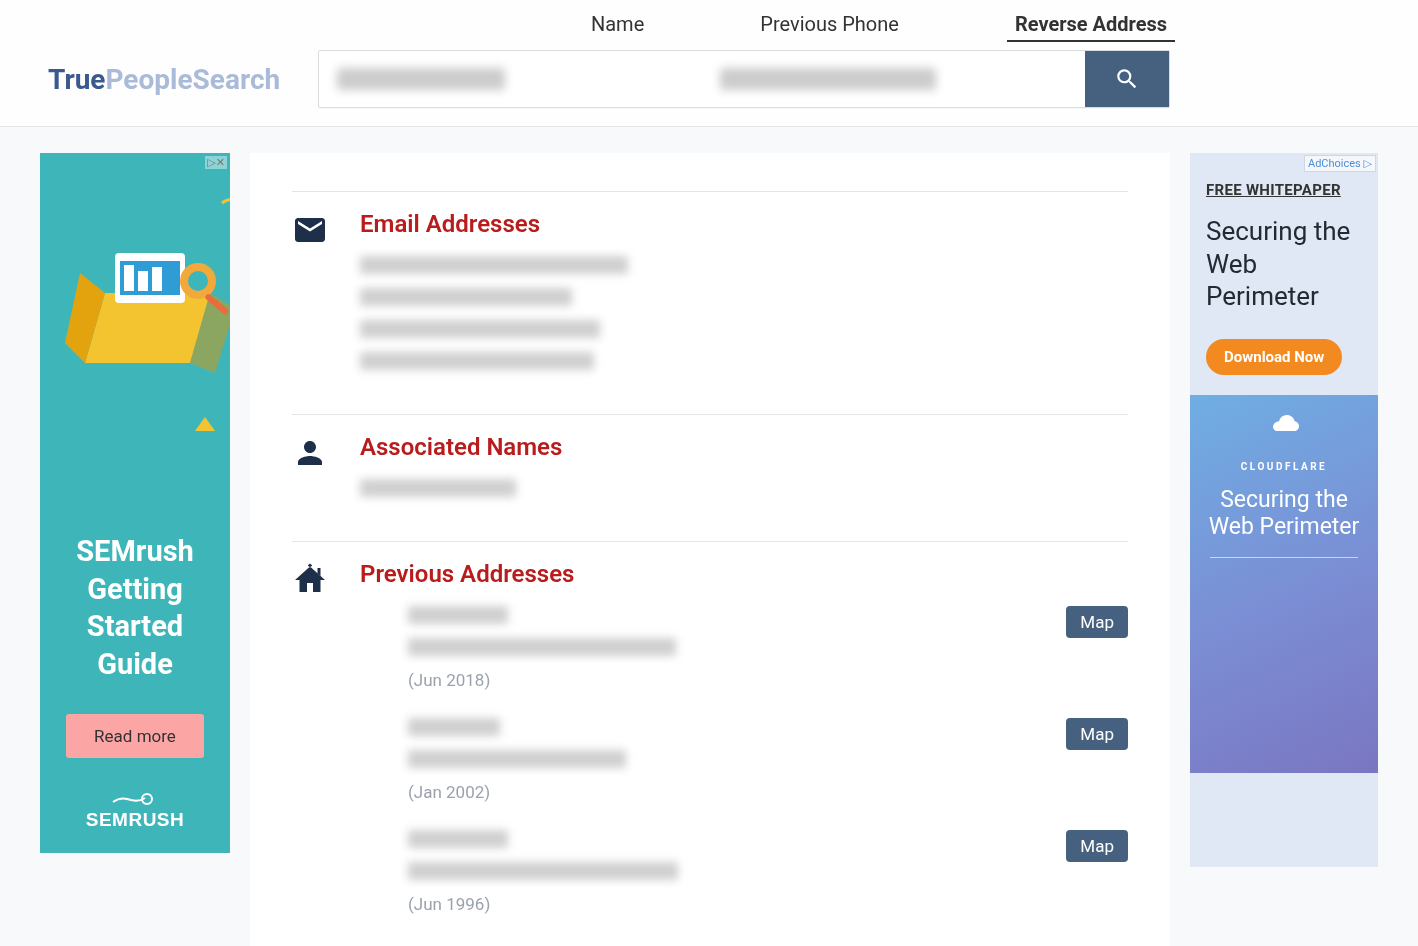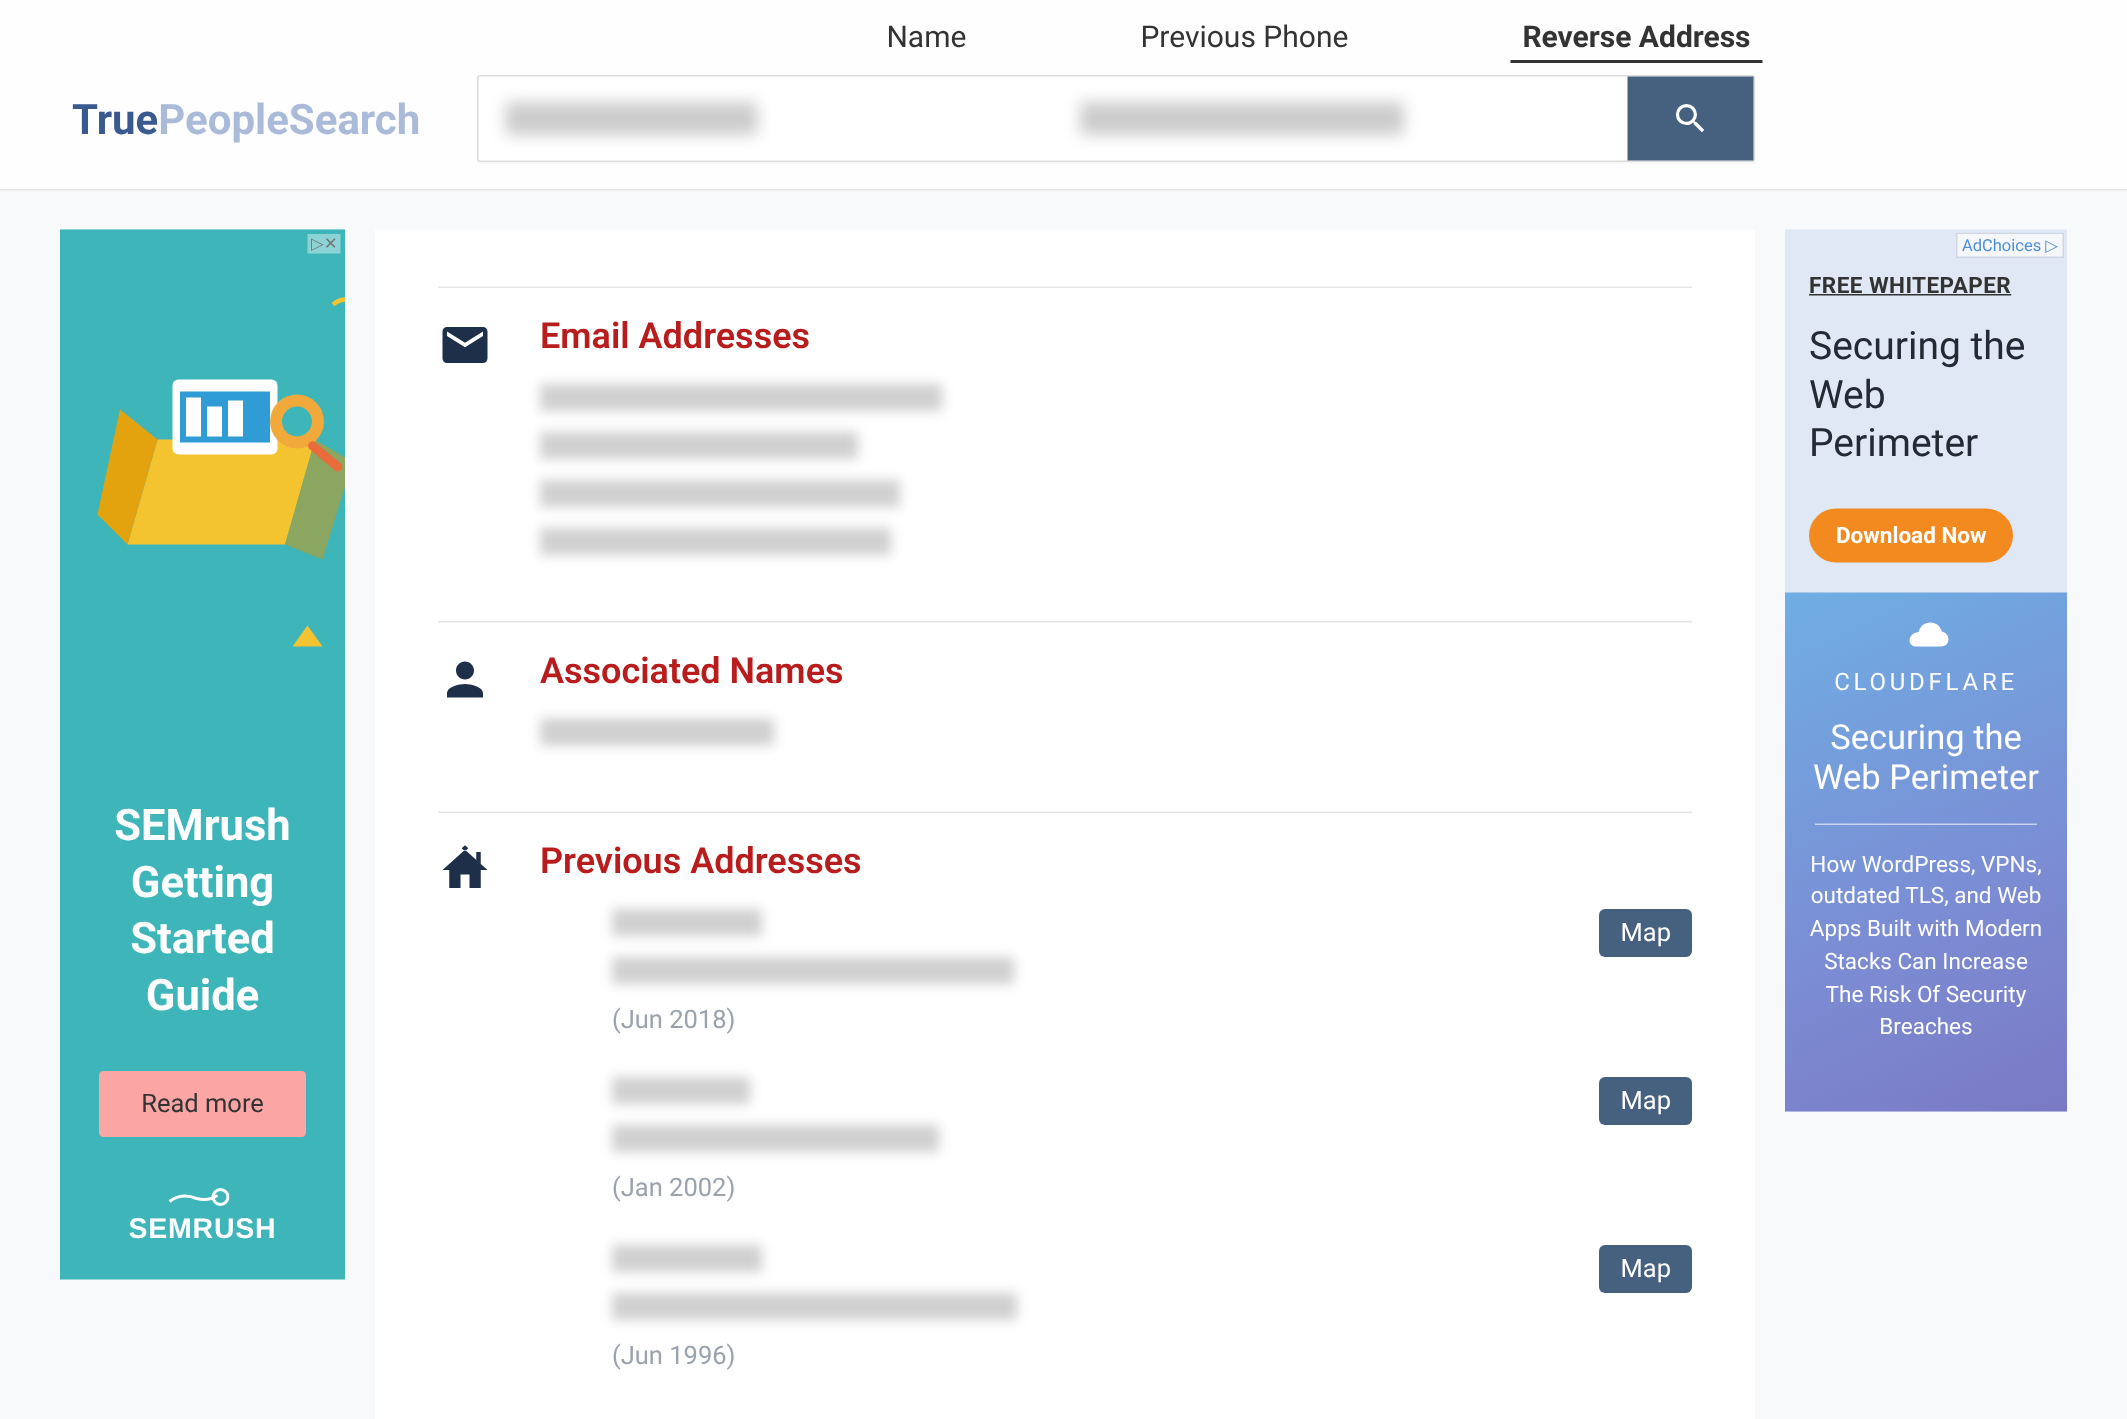--- a/index.html
+++ b/index.html
@@ -30,28 +30,28 @@
 .section:first-child { border-top: 1px solid #e5e5e5; }
 .section-icon { width: 40px; flex: none; color: #1e2f4a; padding-top: 2px; }
 .section-icon svg { width: 36px; height: 36px; fill: #1e2f4a; }
 .section-content { flex: 1; }
 .section-title { font-size: 24px; color: #b91c1c; font-weight: 600; margin-bottom: 18px; }
 .blurred-line { background: #d0d0d0; height: 18px; margin-bottom: 14px; border-radius: 1px; filter: blur(4px); }
 .address-block { margin-bottom: 28px; display: flex; justify-content: space-between; align-items: flex-start; }
 .address-text { flex: 1; margin-left: 48px; }
 .address-date { color: #9aa2ad; font-size: 17px; margin-top: 6px; }
 .map-btn { background: #46617f; color: #fff; font-size: 17px; padding: 6px 14px; border-radius: 4px; cursor: pointer; }
-.ad-right { width: 188px; height: 588px; background: #dfe8f4; position: relative; overflow: hidden; }
+.ad-right { width: 188px; height: 714px; background: #dfe8f4; position: relative; overflow: hidden; }
 .adchoices { position: absolute; top: 2px; right: 2px; font-size: 11px; color: #4b8fd9; background: #f5f7fb; padding: 1px 3px; border: 1px solid #cfd6e6; }
 .ad-right-top { padding: 28px 16px 20px 16px; }
 .ad-right-whitepaper { font-size: 15px; font-weight: 700; text-decoration: underline; letter-spacing: 0.3px; }
 .ad-right-title { font-size: 26px; color: #232a33; margin-top: 16px; line-height: 1.25; }
 .ad-right-btn { background: #f28a1f; color: #fff; font-size: 15px; font-weight: 700; padding: 9px 18px; border-radius: 20px; display: inline-block; margin-top: 26px; }
 .ad-right-bottom { background: linear-gradient(155deg, #6faee3 0%, #7b8dd4 55%, #7a76c1 100%); color: #fff; padding: 18px 14px 24px 14px; text-align: center; height: 378px; }
-.cloudflare-logo { font-size: 16px; letter-spacing: 2.5px; font-weight: 400; margin-top: 6px; }
+.cloudflare-logo { font-size: 10px; letter-spacing: 2.5px; font-weight: 700; margin-top: 22px; }
 .cloud-icon { margin-bottom: 4px; }
 .ad-right-bottom-title { font-size: 23px; margin-top: 14px; line-height: 1.2; }
 .ad-right-divider { border-top: 1px solid rgba(255,255,255,0.6); margin: 16px 6px; }
 .ad-right-desc { font-size: 15px; line-height: 1.45; }
 .box-svg { display:block; }
 </style>
 </head>
 <body>
 
 <div class="header">
@@ -195,17 +195,16 @@
     </div>
     <div class="ad-right-bottom">
       <div class="cloud-icon">
         <svg width="36" height="22" viewBox="0 0 36 22">
             <path d="M28 18c3 0 5-2 5-5 0-2.5-2-4.5-4.5-5C27.8 4.5 24.6 2 21 2c-4 0-7.3 2.8-8 6.5C10 8.2 7 10.8 7 14c0 2.2 1.8 4 4 4h17z" fill="#fff"></path>
           </svg>
       </div>
       <div class="cloudflare-logo">CLOUDFLARE</div>
       <div class="ad-right-bottom-title">Securing the Web Perimeter</div>
       <div class="ad-right-divider"></div>
-      <div class="ad-right-desc">How WordPress, VPNs, outdated TLS, and Web Apps Built with Modern Stacks Can Increase The Risk Of Security Breaches</div>
     </div>
   </div>
 
 </div>
 
 </body></html>

